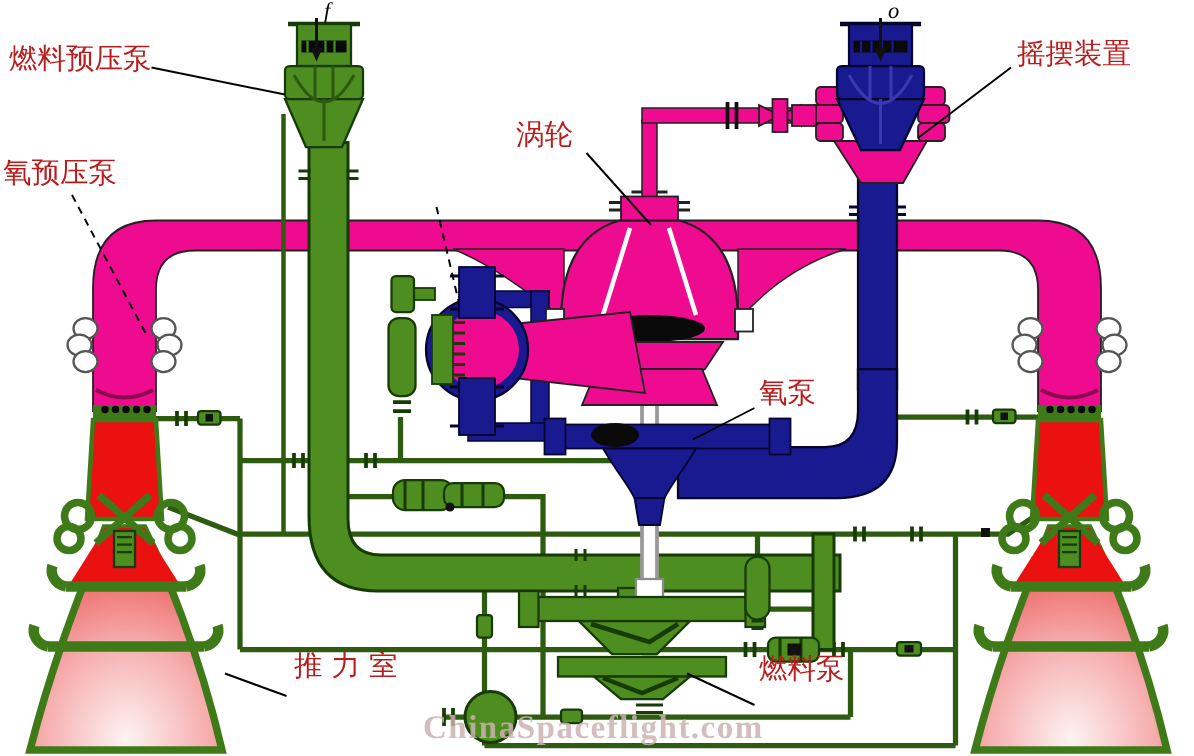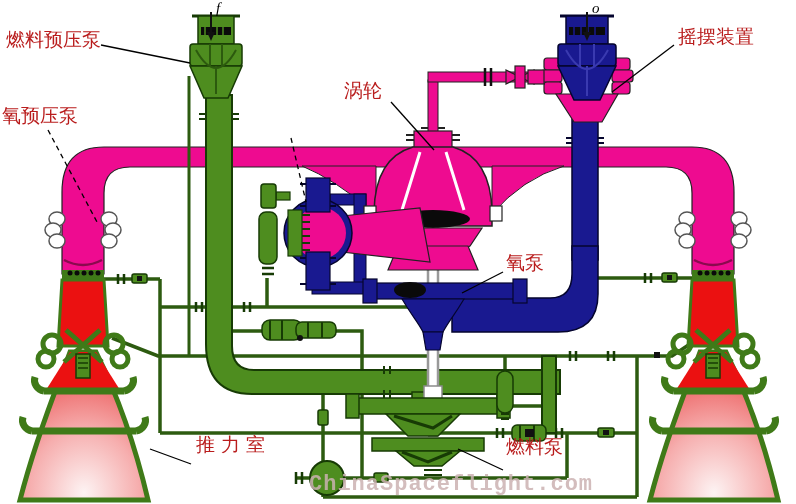--- a/index.html
+++ b/index.html
@@ -4,22 +4,22 @@
 <style>
   html,body{margin:0;padding:0;background:#fff;}
   #stage{position:relative;width:796px;height:504px;background:#ffffff;overflow:hidden;
          font-family:"Liberation Sans",sans-serif;}
   #stage svg{position:absolute;left:0;top:0;}
   .lbl{position:absolute;color:#b91c1c;font-family:Liberation Serif, serif;
        font-size:19px;line-height:20px;white-space:nowrap;}
   .marker{position:absolute;color:#000;font-family:"Liberation Serif","DejaVu Serif",serif;
           font-size:15px;font-style:italic;}
   .watermark{position:absolute;left:282px;top:472px;
-             font-family:Liberation Mono, monospace;font-weight:bold;
-             font-size:22px;color:rgba(203,178,178,0.85);letter-spacing:1px;margin-left:27px;}
+             font-family:Liberation Serif, serif;font-weight:bold;
+             font-size:22px;color:rgba(203,178,178,0.85);letter-spacing:1px;}
 </style>
 </head>
 <body>
 
 <div id="stage">
 
 <svg width="796" height="504" viewBox="0 0 796 504">
   <defs>
     <radialGradient id="bellGrad" cx="50%" cy="95%" r="95%">
       <stop offset="0%" stop-color="#FDF3F3"></stop>

